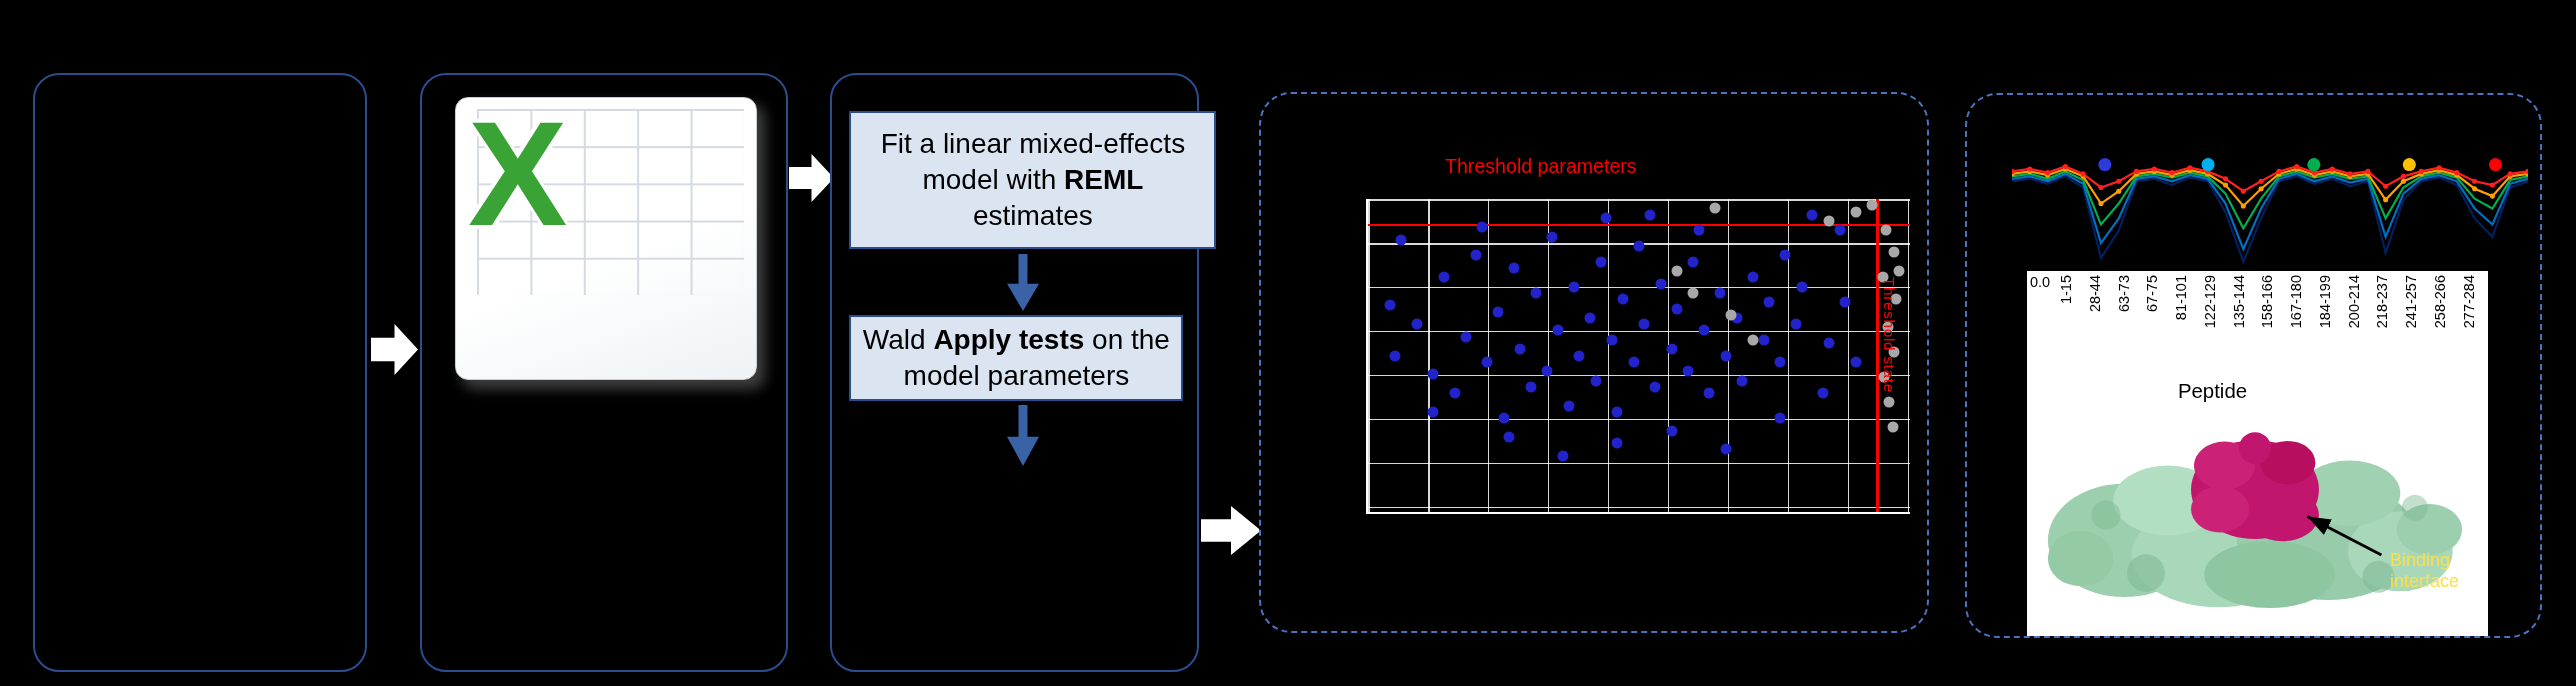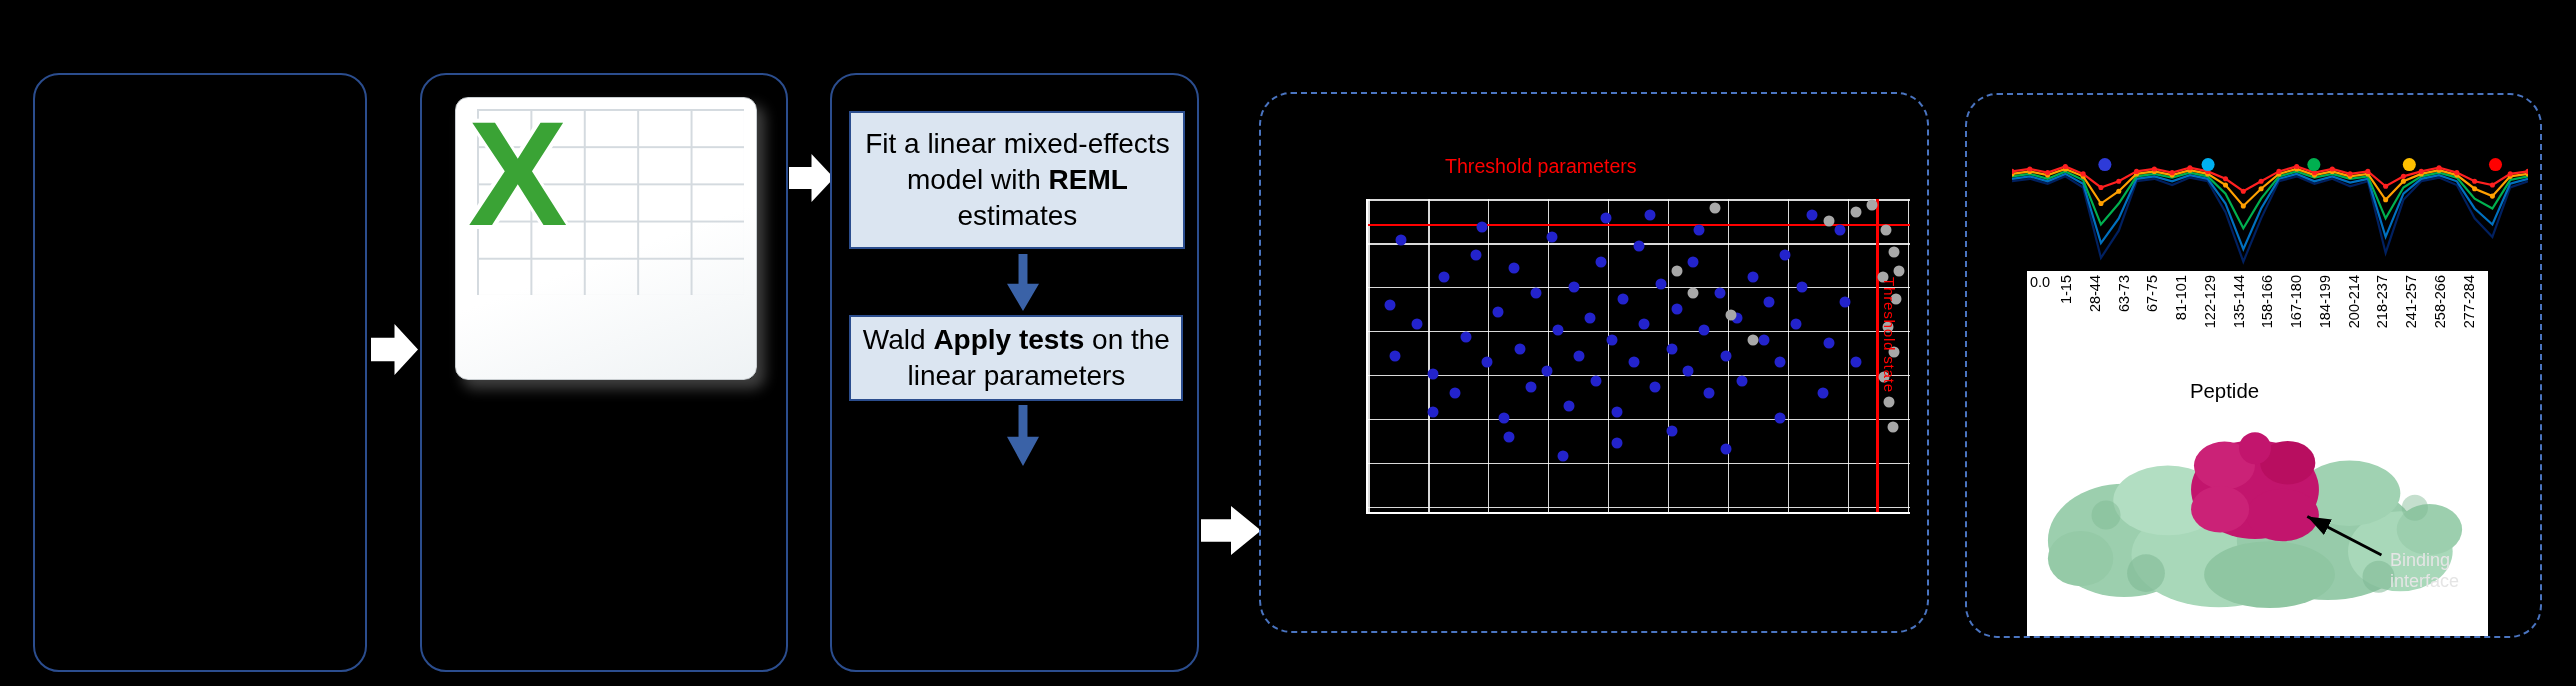--- a/index.html
+++ b/index.html
@@ -38,24 +38,24 @@
   #threshold-vline{position:absolute;top:0;height:100%;width:2.2px;background:#ff0000;}
   #threshold-state{position:absolute;left:619px;top:183px;color:#ff0000;font-size:15.3px;
         writing-mode:vertical-rl;letter-spacing:0.7px;}
   
   #uptake-chart{position:absolute;left:45px;top:49px;}
   #white-box{position:absolute;left:60px;top:176px;width:461px;height:365px;background:#fff;}
   #ytick-zero{position:absolute;left:63px;top:179px;font-size:14.5px;color:#000;}
   #peptide-labels{position:absolute;left:92px;top:180px;width:417px;height:109px;
         display:flex;justify-content:space-between;align-items:flex-start;}
   .peptide-label{writing-mode:vertical-rl;transform:rotate(180deg);font-size:14.5px;color:#000;line-height:1;}
-  #peptide-axis-label{position:absolute;left:64px;top:285px;width:387px;text-align:center;
+  #peptide-axis-label{position:absolute;left:52px;top:285px;width:387px;text-align:center;
         font-size:20.4px;color:#000;}
   #protein-svg{position:absolute;left:70px;top:311px;}
-  #binding-caption{position:absolute;left:423px;top:455px;width:102px;font-size:18px;color:#e5e5e5;line-height:1.15;}
+  #binding-caption{position:absolute;left:423px;top:455px;width:102px;font-size:18px;color:#fde047;line-height:1.15;}
 </style>
 </head>
 <body>
 
 <div id="root">
 
   <div class="panel" style="left:33px;top:73px;width:334px;height:599px;"></div>
 
   <div class="block-arrow" style="left:371px;top:324px;width:47px;height:51px;"></div>
 
@@ -64,26 +64,26 @@
       <div class="csv-page">
         <div class="csv-grid"></div>
         <div class="csv-x">X</div>
       </div>
     </div>
   </div>
 
   <div class="block-arrow" style="left:789px;top:154px;width:45px;height:48px;"></div>
 
   <div class="panel" style="left:830px;top:73px;width:369px;height:599px;">
-    <div class="flow-box" style="left:17.4px;top:36px;width:336px;height:138px;">
+    <div class="flow-box" style="left:17.4px;top:36px;width:367px;height:138px;">
       <span><span>Fit a linear mixed-effects model with </span><b>REML</b><span> estimates</span></span>
     </div>
     <div class="down-arrow" style="left:175px;top:179px;width:32px;height:57px;"></div>
     <div class="flow-box" style="left:17.4px;top:240px;width:334px;height:86px;">
-      <span><span>Wald </span><b>Apply tests</b><span> on the linear parameters</span></span>
+      <span><span>Wald </span><b>Apply tests</b><span> on the model parameters</span></span>
     </div>
     <div class="down-arrow" style="left:175px;top:330px;width:32px;height:61px;"></div>
   </div>
 
   <div class="block-arrow" style="left:1201px;top:506px;width:60px;height:49px;"></div>
 
   <div class="panel dashed" style="left:1259px;top:92px;width:670px;height:541px;">
     <div id="scatter-title">Threshold parameters</div>
     <div id="scatter-plot">
       <div id="threshold-hline" style="top: 8%;"></div>

